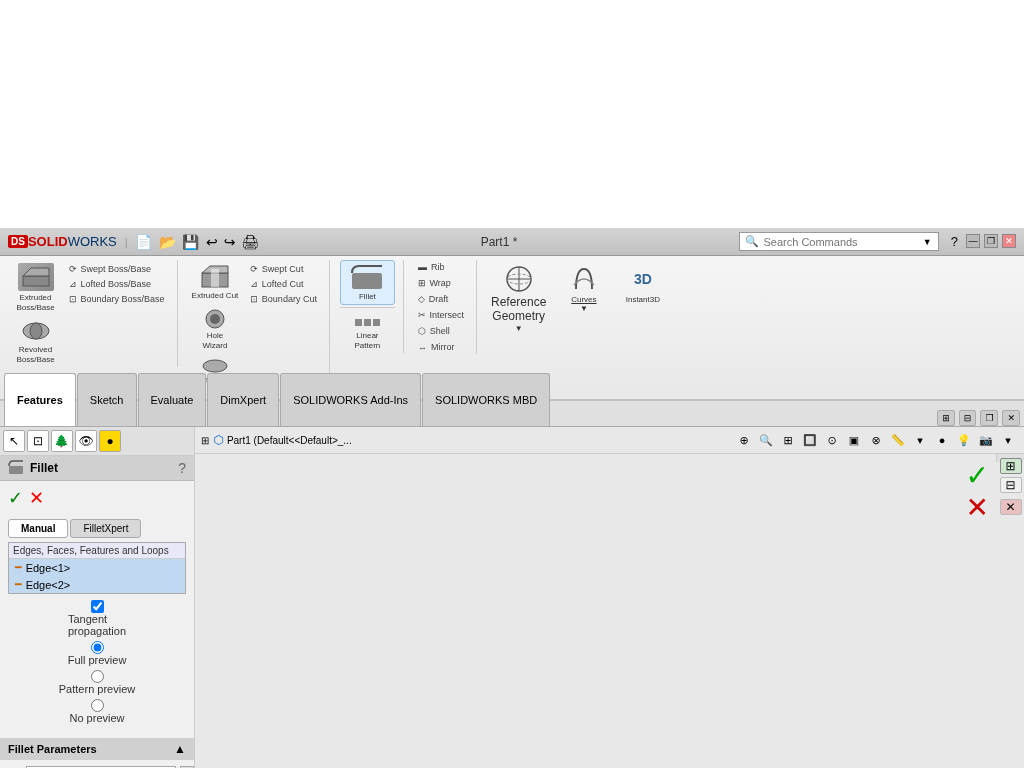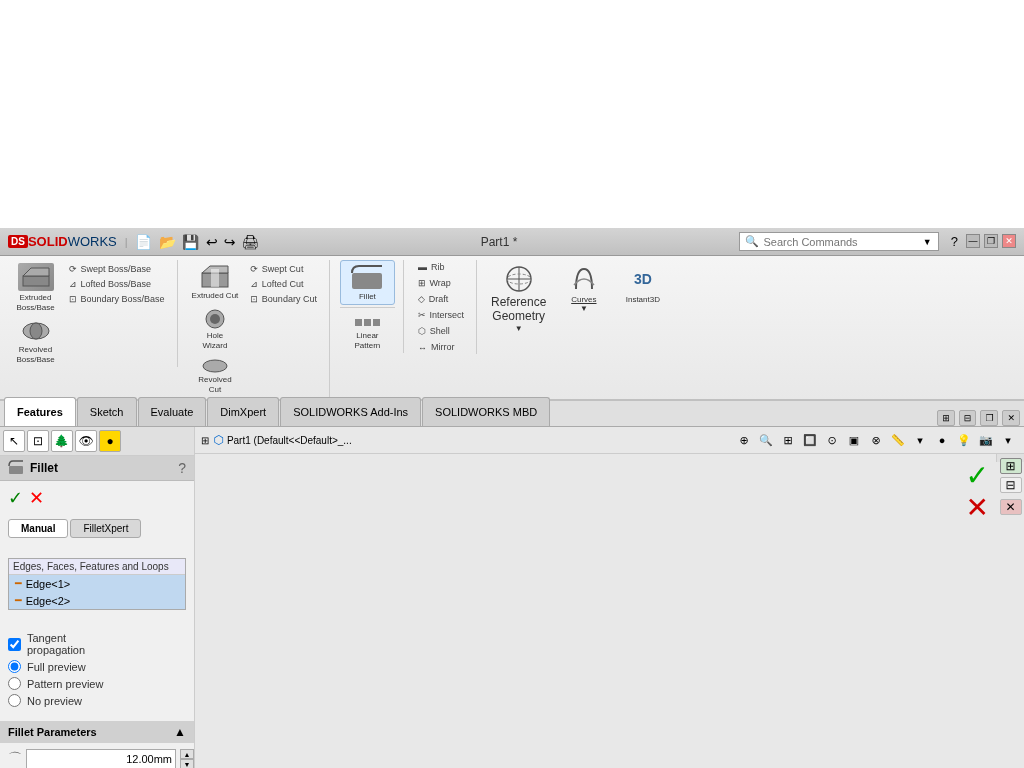--- a/index.html
+++ b/index.html
@@ -53,21 +53,21 @@
     
     .tab-bar {
       background: #e0e0e0;
       display: flex;
       align-items: flex-end;
       border-bottom: 1px solid #aaa;
       padding-left: 4px;
       height: 26px;
     }
     .tab {
-      padding: 8px 12px; font-size: 11px; cursor: pointer;
+      padding: 20px 12px; font-size: 11px; cursor: pointer;
       border: 1px solid #aaa; border-bottom: none;
       background: #d0d0d0; margin-right: 1px; border-radius: 3px 3px 0 0;
     }
     .tab.active { background: white; font-weight: bold; }
     .tab-bar-right { margin-left: auto; display: flex; align-items: center; gap: 4px; padding-right: 4px; }
     .tab-ctrl-btn { font-size: 9px; cursor: pointer; padding: 2px 4px; background: #ccc; border: 1px solid #aaa; border-radius: 2px; }
 
     
     .main-area {
       display: flex;
@@ -104,31 +104,31 @@
     
     .fillet-tabs { display: flex; gap: 2px; padding: 4px 8px; }
     .fillet-tab {
       padding: 3px 12px; font-size: 10px; cursor: pointer;
       border: 1px solid #aaa; background: #d8d8d8; border-radius: 3px;
     }
     .fillet-tab.active { background: white; font-weight: bold; }
 
     
     .edge-list-container {
-      margin: 16px 8px; border: 1px solid #aaa; background: #a3a3a3;
+      margin: 0 8px; border: 1px solid #aaa; background: #a3a3a3;
     }
     .edge-list-scroll { max-height: 70px; overflow-y: auto; }
     .edge-list-item {
       display: flex; align-items: center; gap: 4px; padding: 2px 6px;
       font-size: 11px; background: #c0d8f0;
     }
 
     
     .options-section { padding: 6px 8px; }
-    .option-row { display: flex; align-items: center; gap: 6px; margin-bottom: 4px; font-size: 11px; }
+    .option-row { display: flex; align-items: center; margin-bottom: 4px; font-size: 11px; flex-direction: column; }
     .option-row input[type="checkbox"] { cursor: pointer; }
     .option-row input[type="radio"] { cursor: pointer; }
     .option-label { color: #333; }
 
     
     .fillet-params-header {
       display: flex; align-items: center; justify-content: space-between;
       background: #d0d0d0; padding: 4px 8px; margin-top: 4px; cursor: pointer;
     }
     .fillet-params-title { font-weight: bold; font-size: 11px; }

